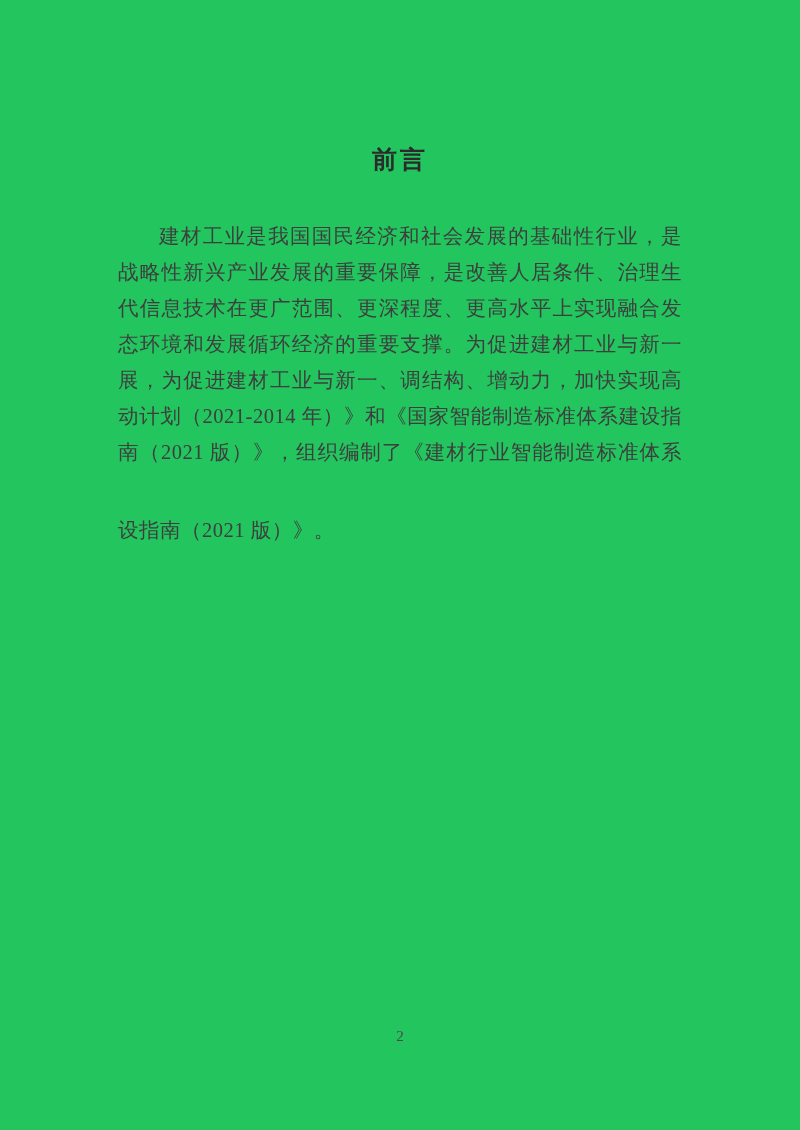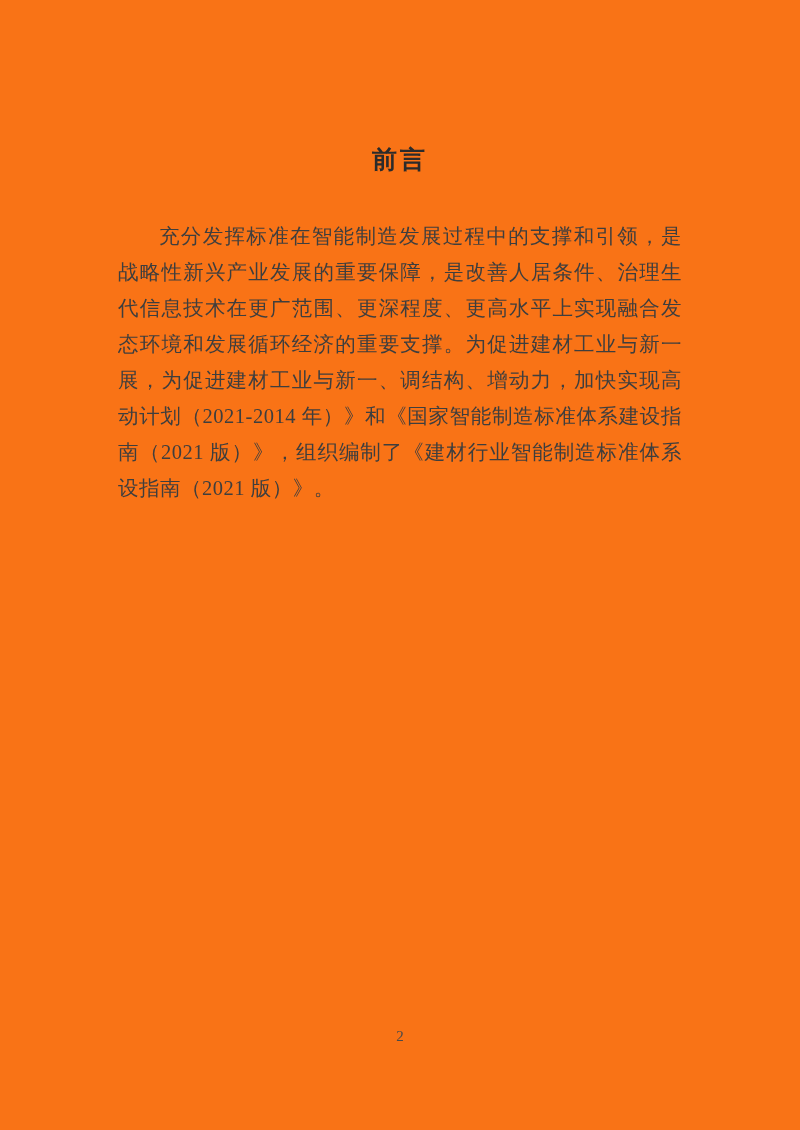--- a/index.html
+++ b/index.html
@@ -11,21 +11,21 @@
     width: 800px;
     height: 1130px;
     background: #fcfcfc;
     font-family: "Liberation Serif", "DejaVu Serif", serif;
     overflow: hidden;
   }
   .page {
     position: relative;
     width: 800px;
     height: 1130px;
-    background: #f97316;
+    background: #22c55e;
   }
   .doc-title {
     position: absolute;
     top: 143px;
     left: 0;
     width: 800px;
     margin: 0;
     text-align: center;
     font-family: "Liberation Sans", "DejaVu Sans", sans-serif;
     font-weight: 700;
@@ -48,40 +48,41 @@
     text-align-last: justify;
     height: 36px;
     overflow: hidden;
   }
   .line.indent {
     text-indent: 2em;
   }
   .line.last {
     text-align: left;
     text-align-last: left;
+    margin-top: 42px;
   }
   .page-number {
     position: absolute;
     top: 1028px;
     left: 0;
     width: 800px;
     text-align: center;
     font-size: 15px;
     color: #4a4a4a;
   }
 </style>
 </head>
 <body>
 
 <div class="page">
 
   <h1 class="doc-title">前言</h1>
 
   <div class="body-text">
-    <div class="line indent">充分发挥标准在智能制造发展过程中的支撑和引领，是</div>
+    <div class="line indent">建材工业是我国国民经济和社会发展的基础性行业，是</div>
     <div class="line">战略性新兴产业发展的重要保障，是改善人居条件、治理生</div>
     <div class="line">代信息技术在更广范围、更深程度、更高水平上实现融合发</div>
     <div class="line">态环境和发展循环经济的重要支撑。为促进建材工业与新一</div>
     <div class="line">展，为促进建材工业与新一、调结构、增动力，加快实现高质</div>
     <div class="line">动计划（2021-2014 年）》和《国家智能制造标准体系建设指</div>
     <div class="line">南（2021 版）》，组织编制了《建材行业智能制造标准体系建</div>
     <div class="line last">设指南（2021 版）》。</div>
   </div>
 
   <div class="page-number">2</div>

